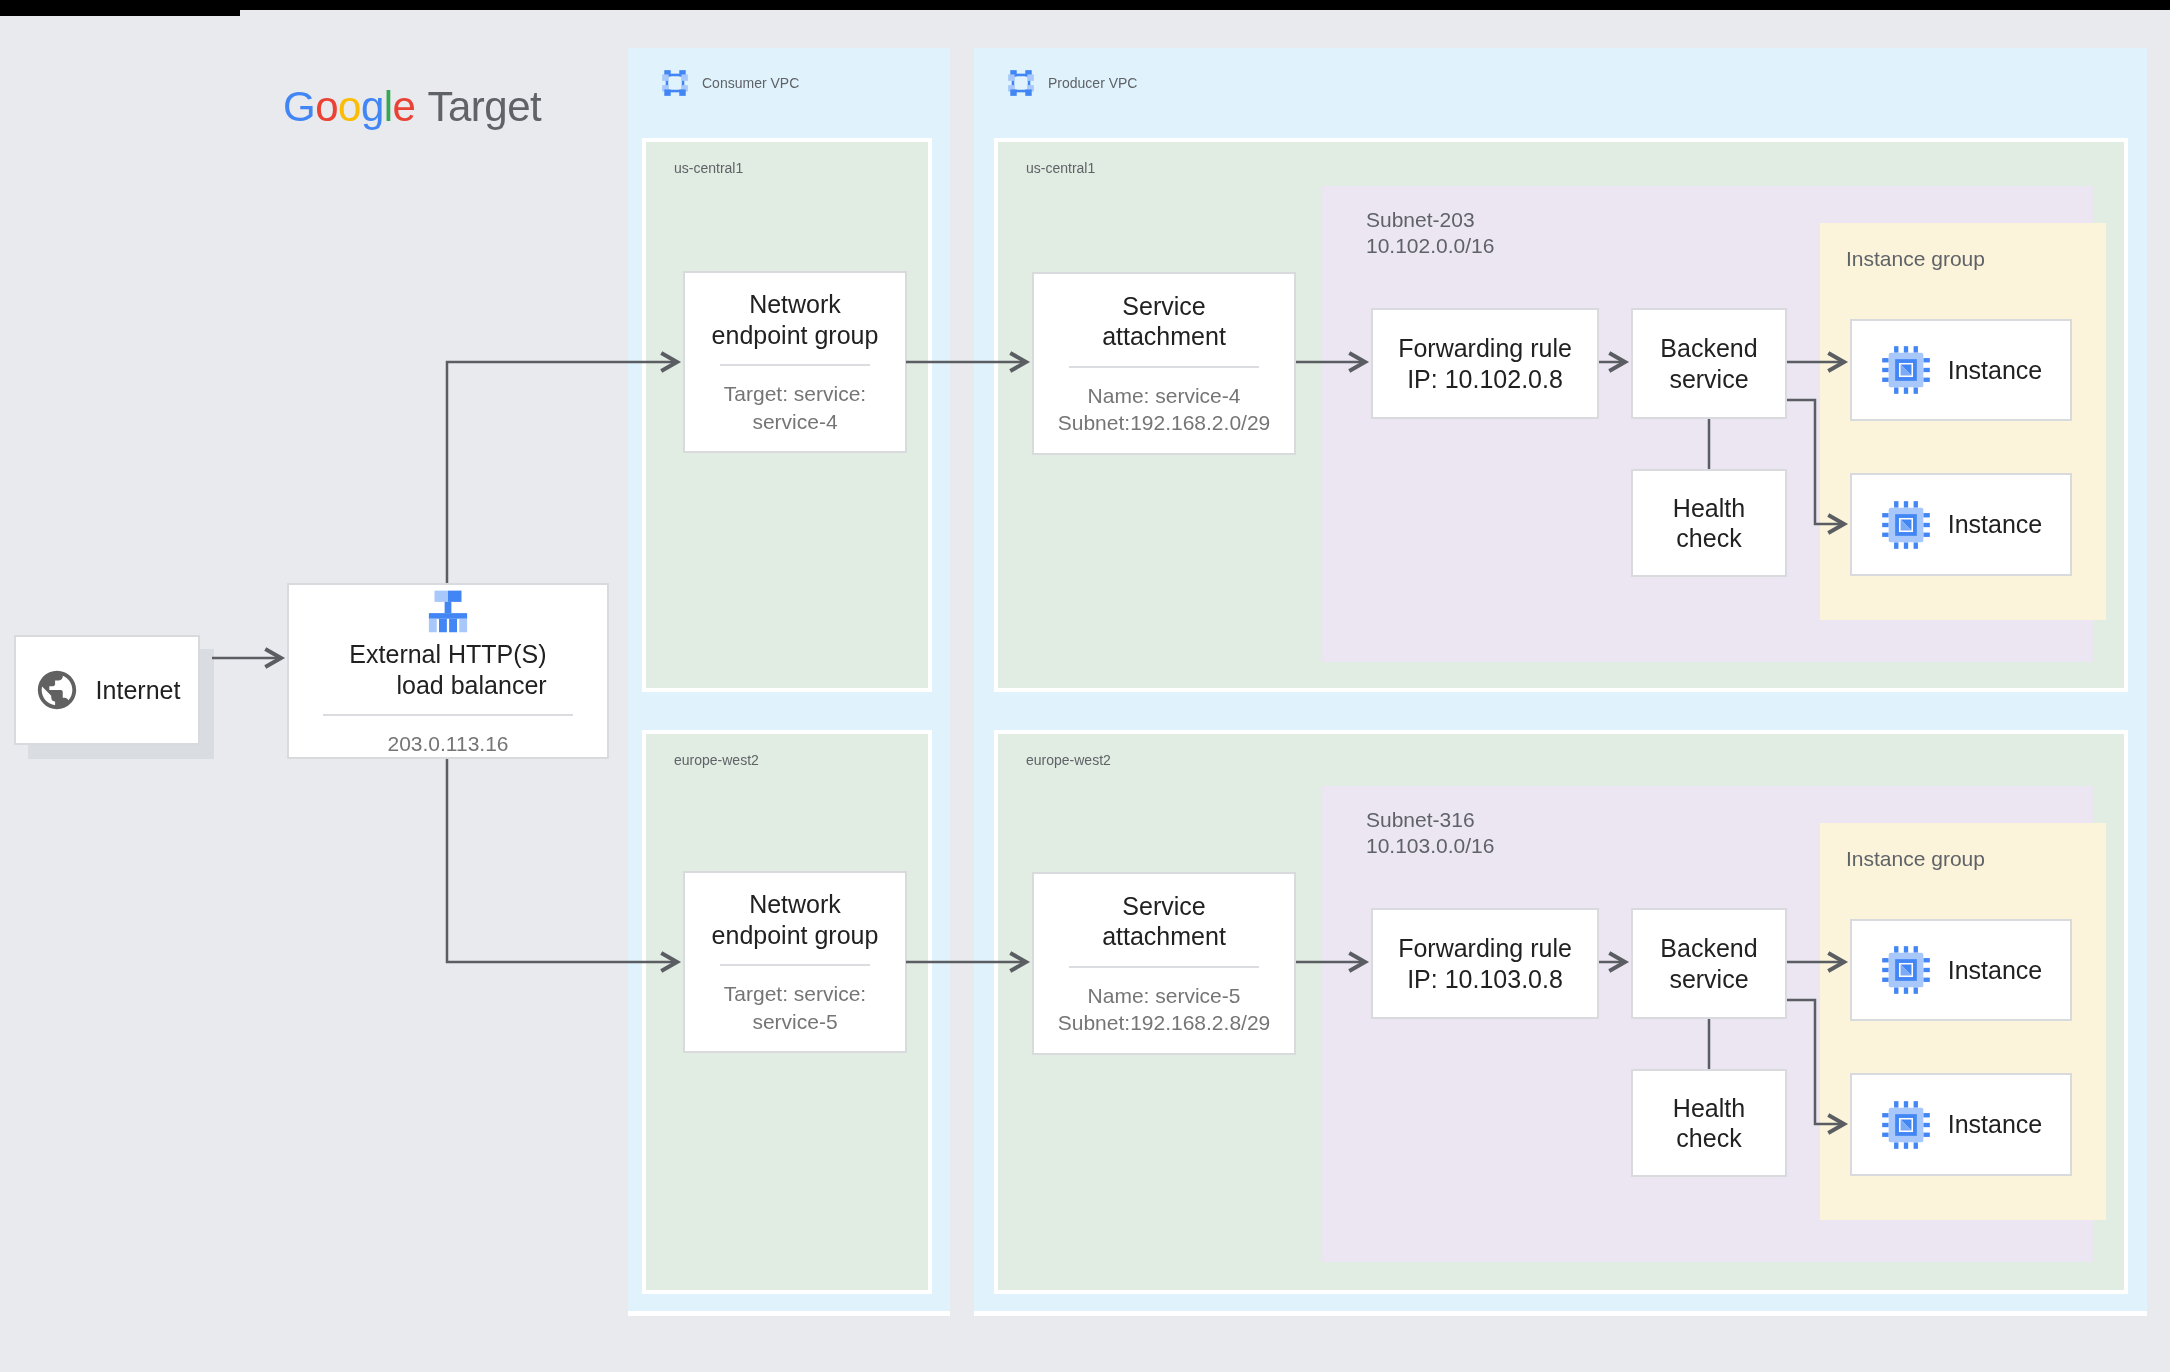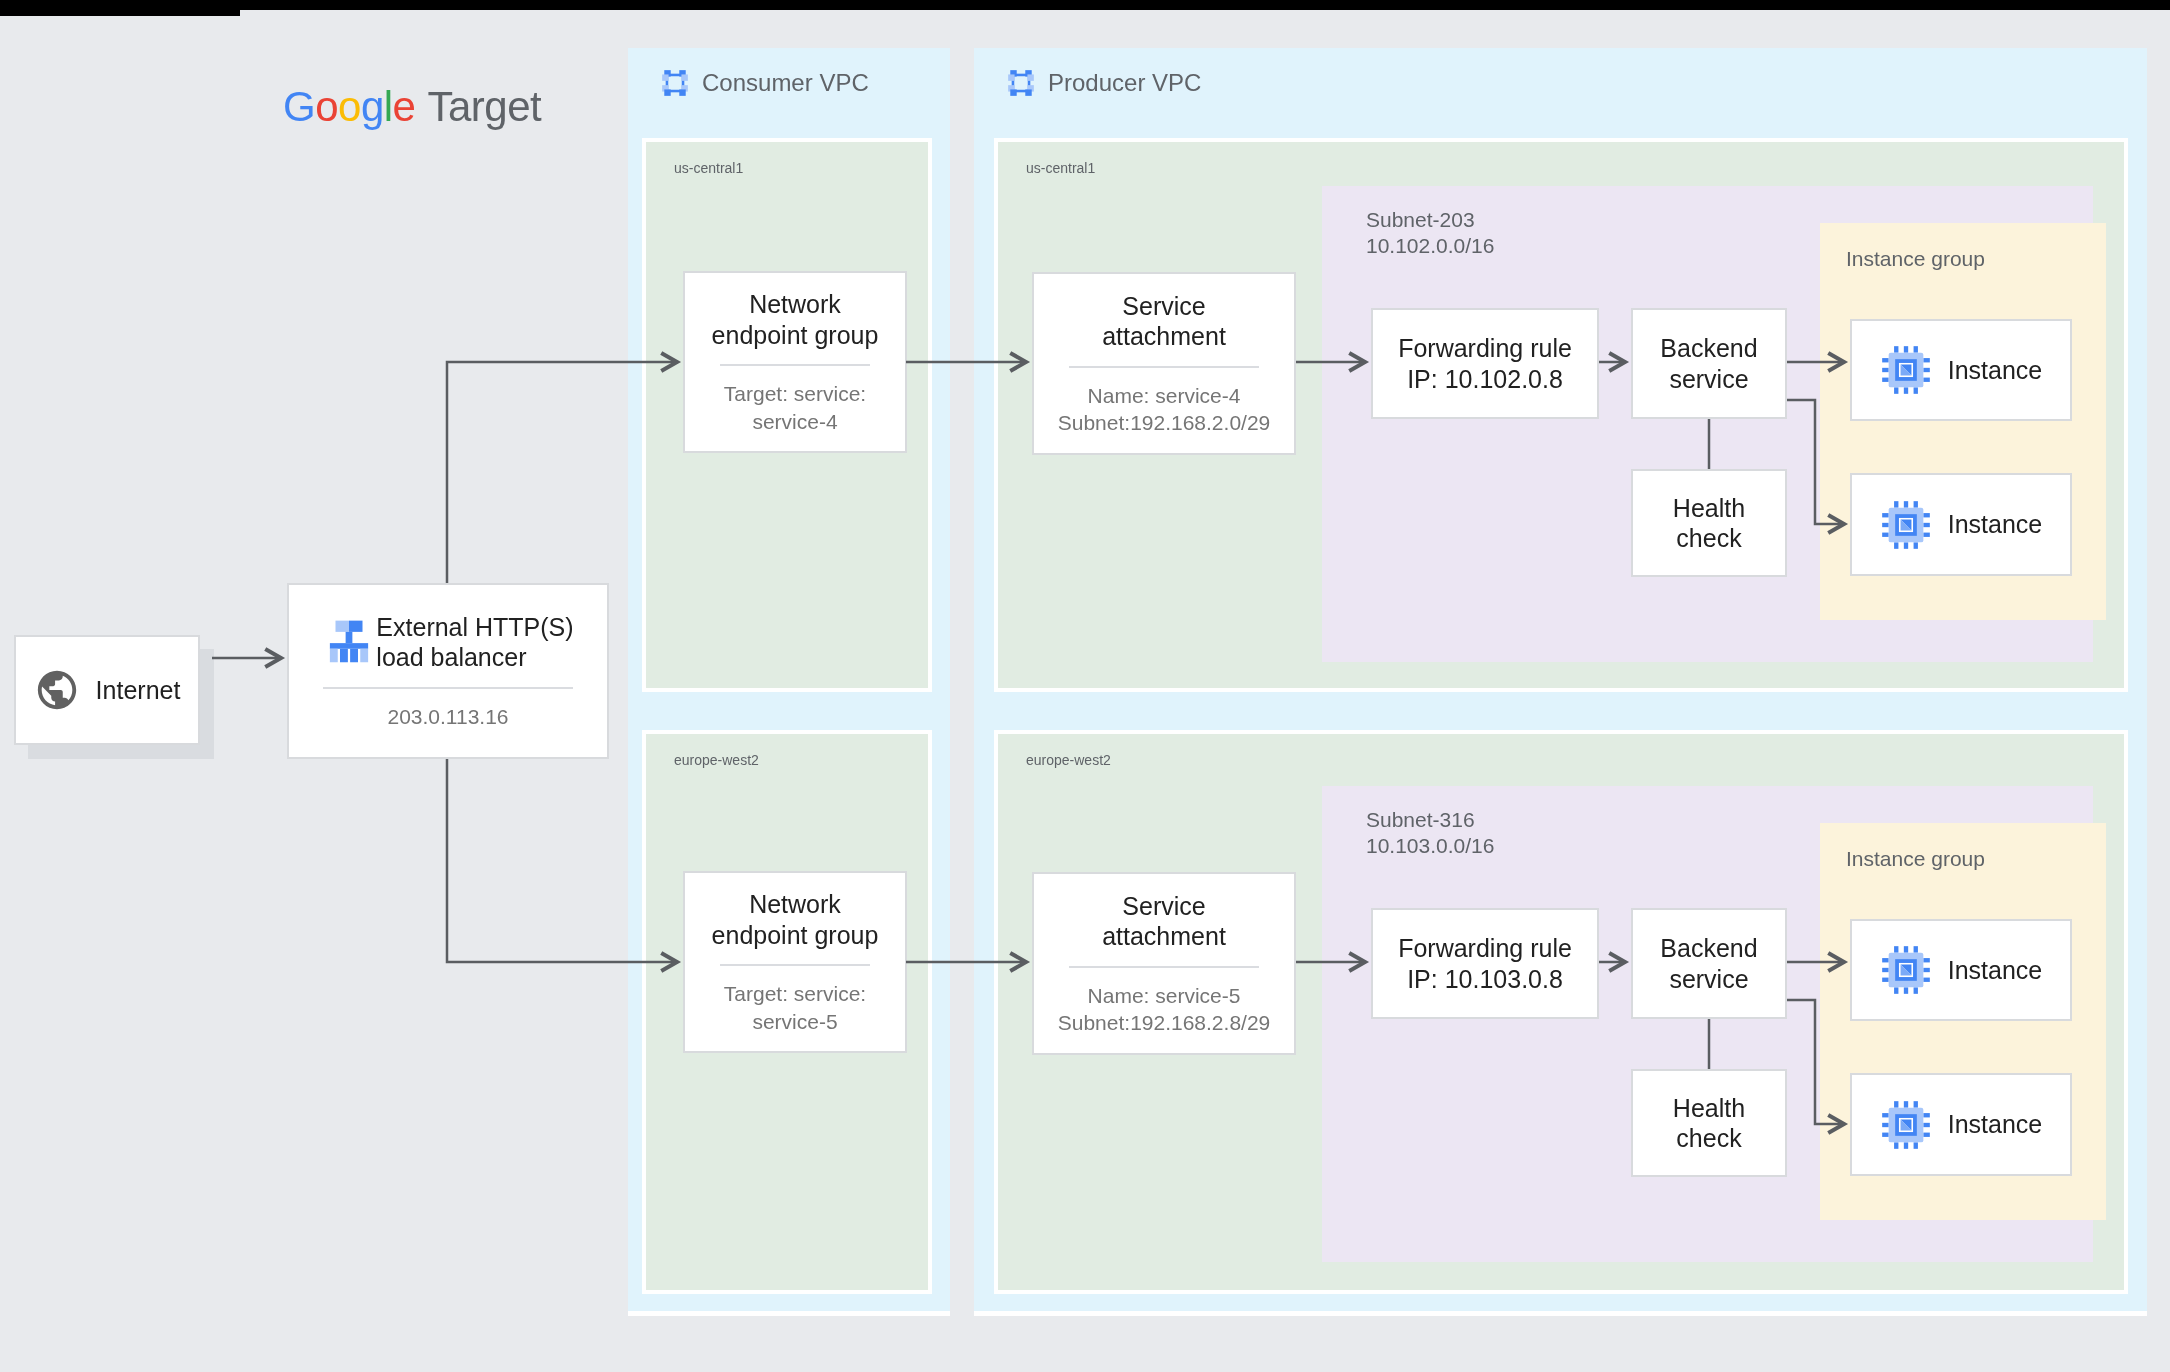--- a/index.html
+++ b/index.html
@@ -11,40 +11,40 @@
   }
   .abs{position:absolute;box-sizing:border-box;}
   .topbar{background:var(--topbar-black,#000);}
   
   .logo{font-size:42px;letter-spacing:-0.5px;display:flex;gap:12px;align-items:baseline;margin-top:37px;}
   .logo-word span{display:inline-block;}
   .logo-cloud{color:var(--label-gray,#5F6368);}
   
   .vpc{background:var(--vpc-bg,#E0F3FC);border-bottom:5px solid #fff;}
   .vpc-header{position:absolute;left:32px;top:20px;display:flex;align-items:center;gap:12px;}
-  .vpc-header .lbl{font-size:24px;color:var(--label-gray,#5F6368);}
+  .vpc-header .lbl{font-size:14px;color:var(--label-gray,#5F6368);}
   .region{background:var(--region-bg,#E1ECE2);box-shadow:0 0 0 4px #fff;}
   .region .lbl{position:absolute;left:28px;top:18px;font-size:14px;color:var(--label-gray,#5F6368);}
   .subnet{background:var(--subnet-bg,#ECE6F3);}
   .subnet .lbl{position:absolute;left:44px;top:21px;font-size:21px;line-height:1.25;color:var(--label-gray,#5F6368);}
   .igroup{background:var(--group-bg,#FCF3DB);}
   .igroup .lbl{position:absolute;left:26px;top:24px;font-size:21px;color:var(--label-gray,#5F6368);}
   
   .box{
     position:absolute;box-sizing:border-box;background:var(--box-bg,#fff);
     border:2px solid var(--box-border,#D8DADD);
     display:flex;flex-direction:column;align-items:center;justify-content:center;
     text-align:center;
   }
   .box-title{font-size:25px;line-height:1.22;color:var(--title-text,#212121);}
   .box-sub{font-size:21px;line-height:1.3;color:var(--subtext-gray,#757575);}
   .divider{height:2px;background:var(--divider,#DADCE0);width:150px;margin:14px 0;}
   .row{display:flex;align-items:center;gap:16px;}
   .internet-box{box-shadow:14px 14px 0 0 var(--shadow,#D9DCE0);margin-top:32px;}
-  .lb-top{display:flex;align-items:center;text-align:left;}
+  .lb-top{display:flex;align-items:center;text-align:right;flex-direction:column;}
   .lb-box .divider{width:250px;}
   svg{display:block;}
   .arrows{position:absolute;left:0;top:0;pointer-events:none;}
 </style>
 </head>
 <body>
 
 <div class="stage">
 
   <div class="abs topbar" style="left:0;top:0;width:2170px;height:10px;"></div>

